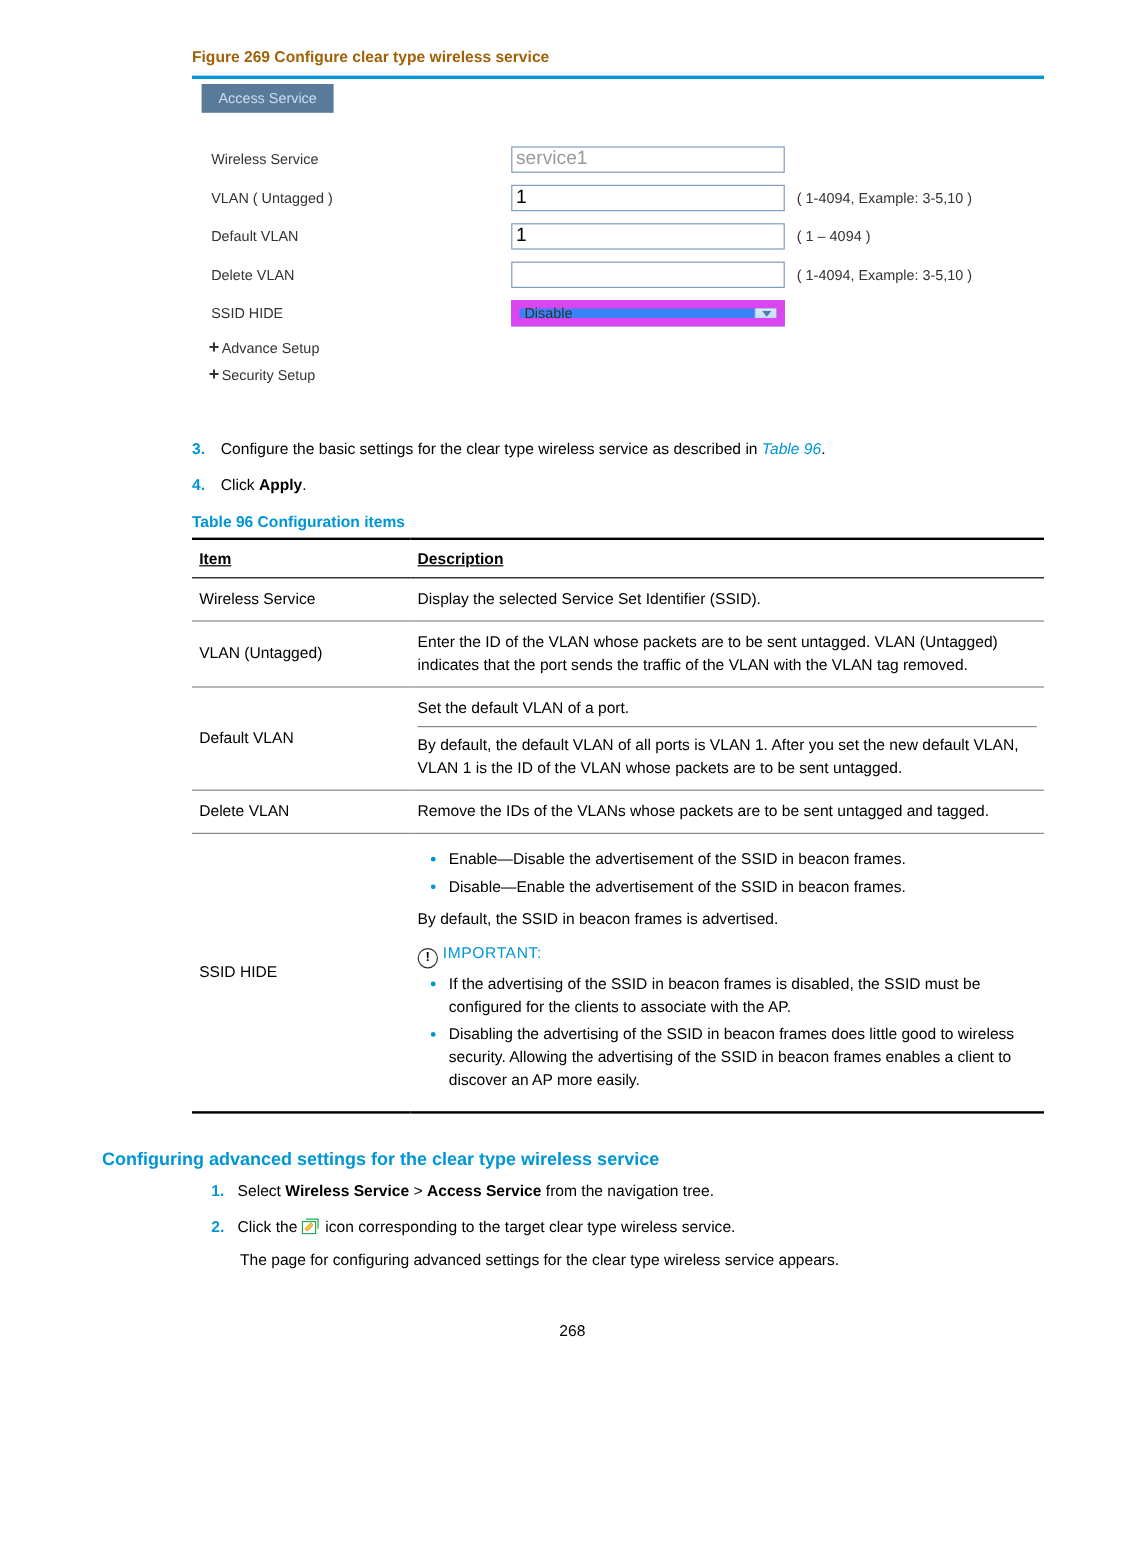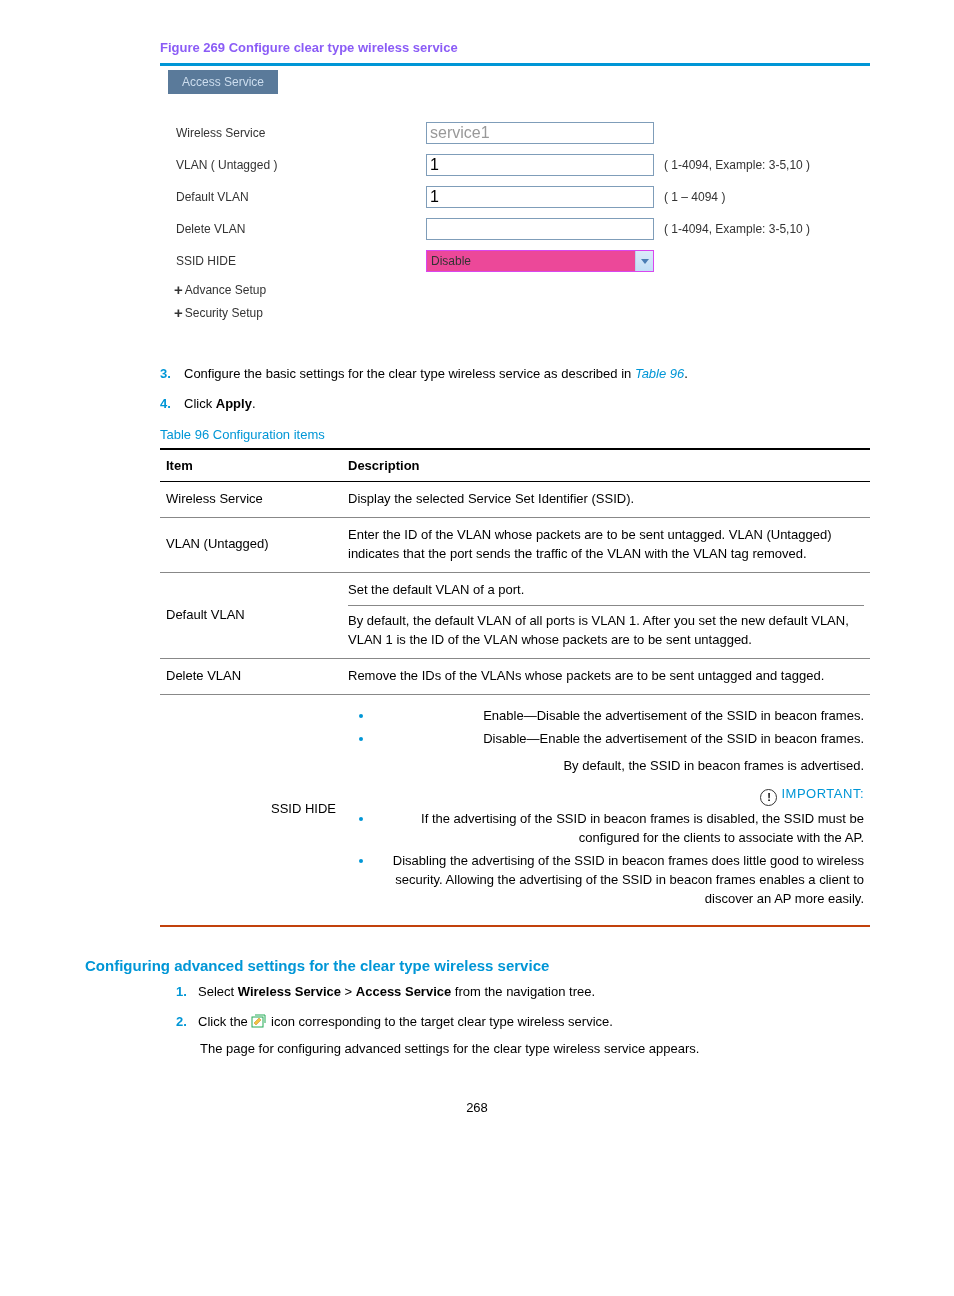--- a/index.html
+++ b/index.html
@@ -6,21 +6,21 @@
     margin: 0;
     padding: 40px 85px 40px 85px;
     font-family: Arial, Helvetica, sans-serif;
     font-size: 13px;
     color: #000;
     background: #fff;
     width: 954px;
     box-sizing: border-box;
   }
   .figure-caption {
-    color: #8b5cf6;
+    color: #a16207;
     font-weight: bold;
     font-size: 13px;
     margin-left: 75px;
     margin-bottom: 8px;
   }
   .screenshot {
     margin-left: 75px;
     border-top: 3px solid #0096d6;
     width: 710px;
     background: #fff;
@@ -69,25 +69,25 @@
   }
   .form-hint {
     margin-left: 10px;
     font-size: 12px;
     color: #333;
   }
   .select-wrap {
     position: relative;
     width: 228px;
     height: 22px;
-    border: 1px solid #d946ef;
+    border: 7px solid #d946ef;
     box-sizing: border-box;
     display: flex;
     align-items: center;
-    background: #ec4899;
+    background: #3b82f6;
   }
   .select-wrap .sel-text {
     flex: 1;
     padding-left: 4px;
     font-size: 12px;
   }
   .select-wrap .sel-arrow {
     width: 17px;
     height: 100%;
     background: linear-gradient(#dbeaf9, #c2dff6);
@@ -143,48 +143,48 @@
   ol.steps > li .num {
     color: #0096d6;
     font-weight: bold;
     position: absolute;
     left: -24px;
   }
   .link { color: #0096d6; font-style: italic; }
   .bold { font-weight: bold; }
   .table-caption {
     color: #0096d6;
-    font-weight: normal;
+    font-weight: bold;
     font-size: 13px;
     margin-left: 75px;
     margin-top: 14px;
     margin-bottom: 6px;
   }
   table.config {
     border-collapse: collapse;
     width: 710px;
     margin-left: 75px;
     font-size: 13px;
   }
   table.config thead th {
     text-align: left;
     border-top: 2px solid #000;
     border-bottom: 1.5px solid #000;
     padding: 8px 6px;
     font-weight: bold;
+    text-decoration: underline;
   }
   table.config tbody td {
     border-bottom: 1px solid #888;
     padding: 8px 6px;
     vertical-align: middle;
     line-height: 1.45;
   }
   table.config tbody tr:last-child td {
-    border-bottom: 2px solid #c2410c;
-    text-align: right;
+    border-bottom: 2px solid #000000;
   }
   table.config td.item {
     width: 170px;
     vertical-align: middle;
   }
   table.config ul {
     margin: 4px 0 8px 0;
     padding-left: 26px;
   }
   table.config ul li {

